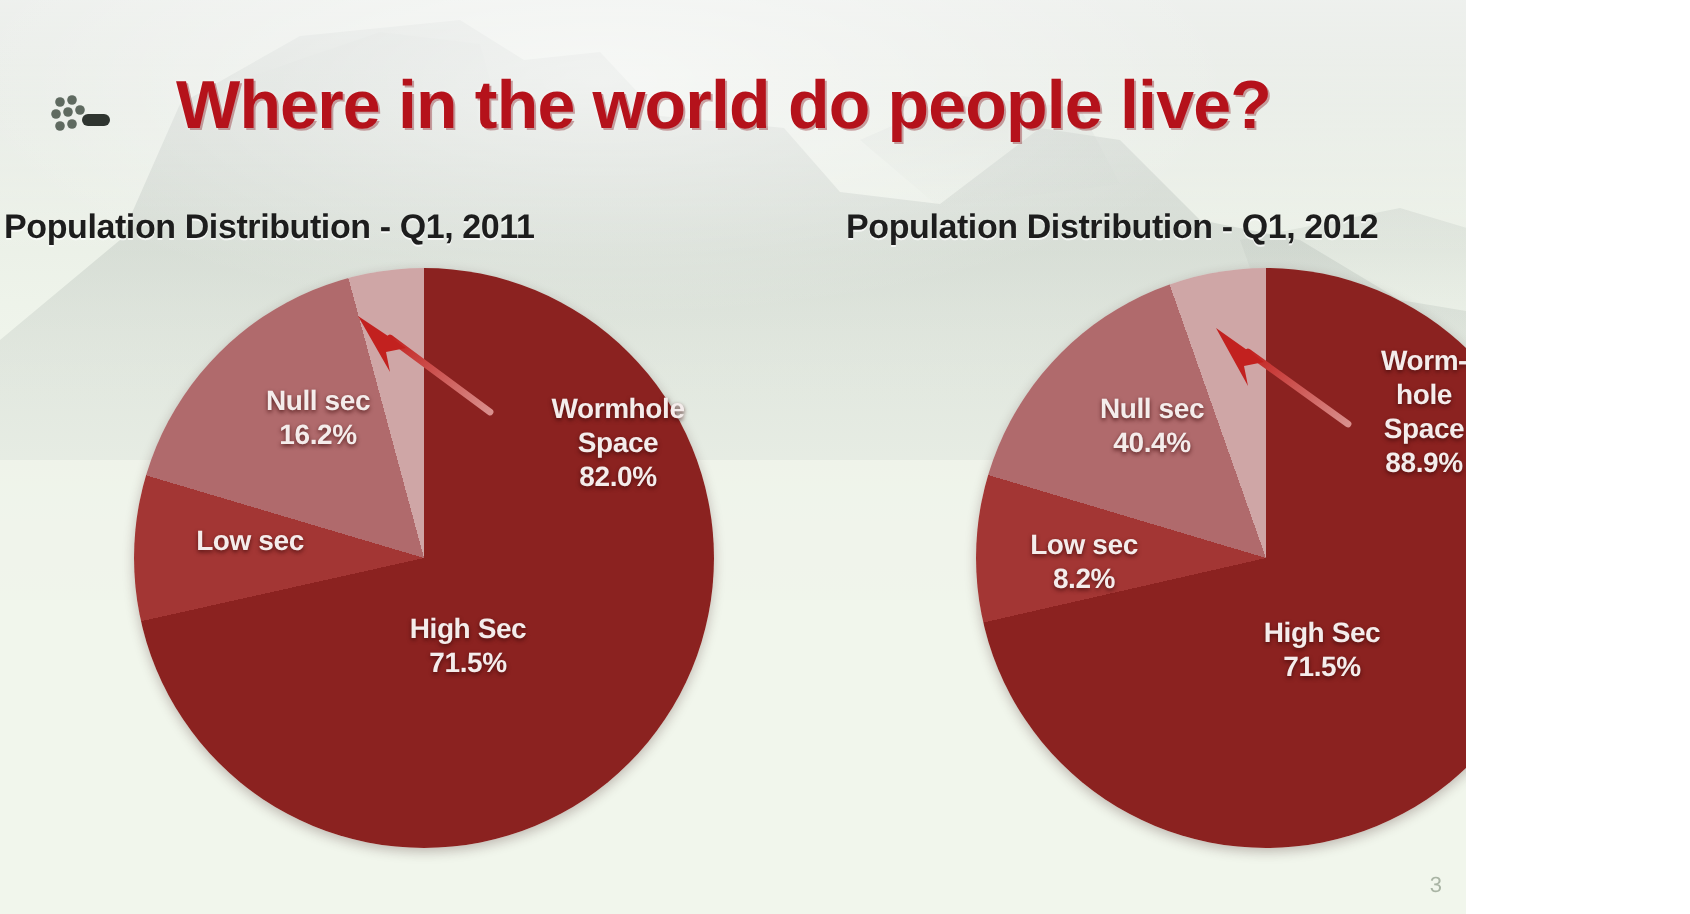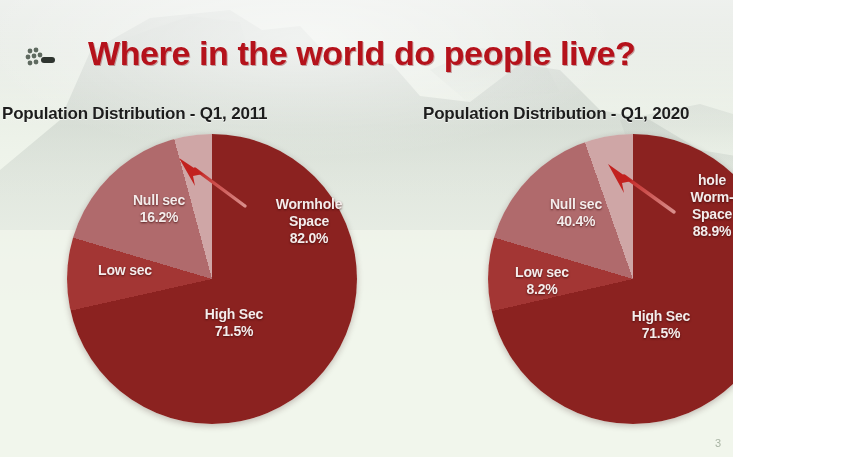--- a/index.html
+++ b/index.html
@@ -223,43 +223,43 @@
               <stop offset="100%" stop-color="#d98f8c"></stop>
             </linearGradient>
           </defs>
           <line x1="178" y1="72" x2="128" y2="35" stroke="url(#arrGrad1)" stroke-width="3.4" stroke-linecap="round"></line>
           <path d="M112,24 L136,40 L126,42 L128,52 Z" fill="#c2211f"></path>
         </svg>
       </div>
     </div>
 
     <div class="chart-block chart-right">
-      <div class="chart-title">Population Distribution - Q1, 2020</div>
+      <div class="chart-title">Population Distribution - Q1, 2012</div>
 
       <div class="pie-wrap">
         <div class="pie" id="pie-2012" style="background: conic-gradient(rgb(139, 34, 32) 0deg, rgb(139, 34, 32) 257.143deg, rgb(163, 54, 52) 257.143deg, rgb(163, 54, 52) 286.633deg, rgb(176, 106, 108) 286.633deg, rgb(176, 106, 108) 340.579deg, rgb(207, 166, 166) 340.579deg, rgb(207, 166, 166) 360deg);"></div>
 
         <div class="slice-label lbl-null" style="left:40px; top:62px; width:96px;">
           <div>Null sec</div>
           <div>40.4%</div>
         </div>
 
         <div class="slice-label lbl-low" style="left:6px; top:130px; width:96px;">
           <div>Low sec</div>
           <div>8.2%</div>
         </div>
 
         <div class="slice-label lbl-high" style="left:118px; top:174px; width:110px;">
           <div>High Sec</div>
           <div>71.5%</div>
         </div>
 
         <div class="slice-label lbl-worm" style="left:178px; top:38px; width:92px;">
+          <div>Worm-</div>
           <div>hole</div>
-          <div>Worm-</div>
           <div>Space</div>
           <div>88.9%</div>
         </div>
 
         <svg class="arrow-svg" viewBox="0 0 290 290">
           <defs>
             <linearGradient id="arrGrad2" x1="0" y1="0" x2="1" y2="1">
               <stop offset="0%" stop-color="#c2211f"></stop>
               <stop offset="100%" stop-color="#d98f8c"></stop>
             </linearGradient>

